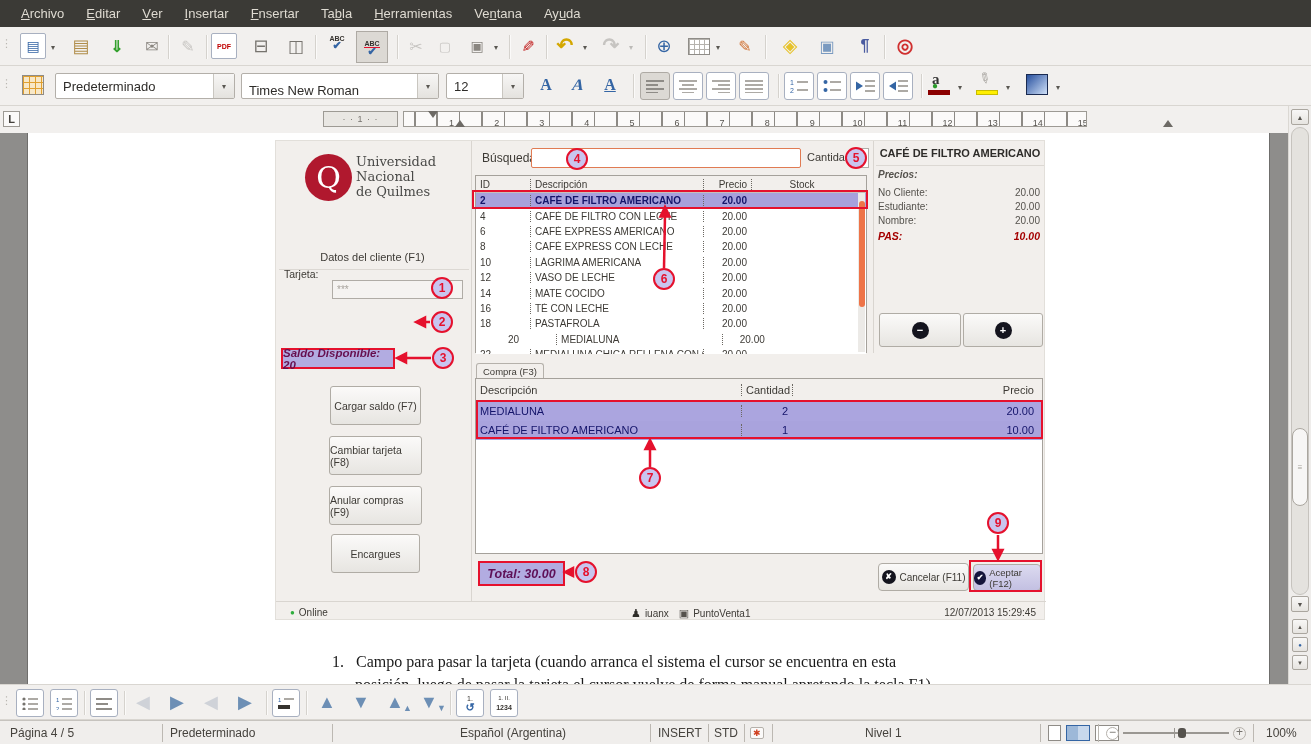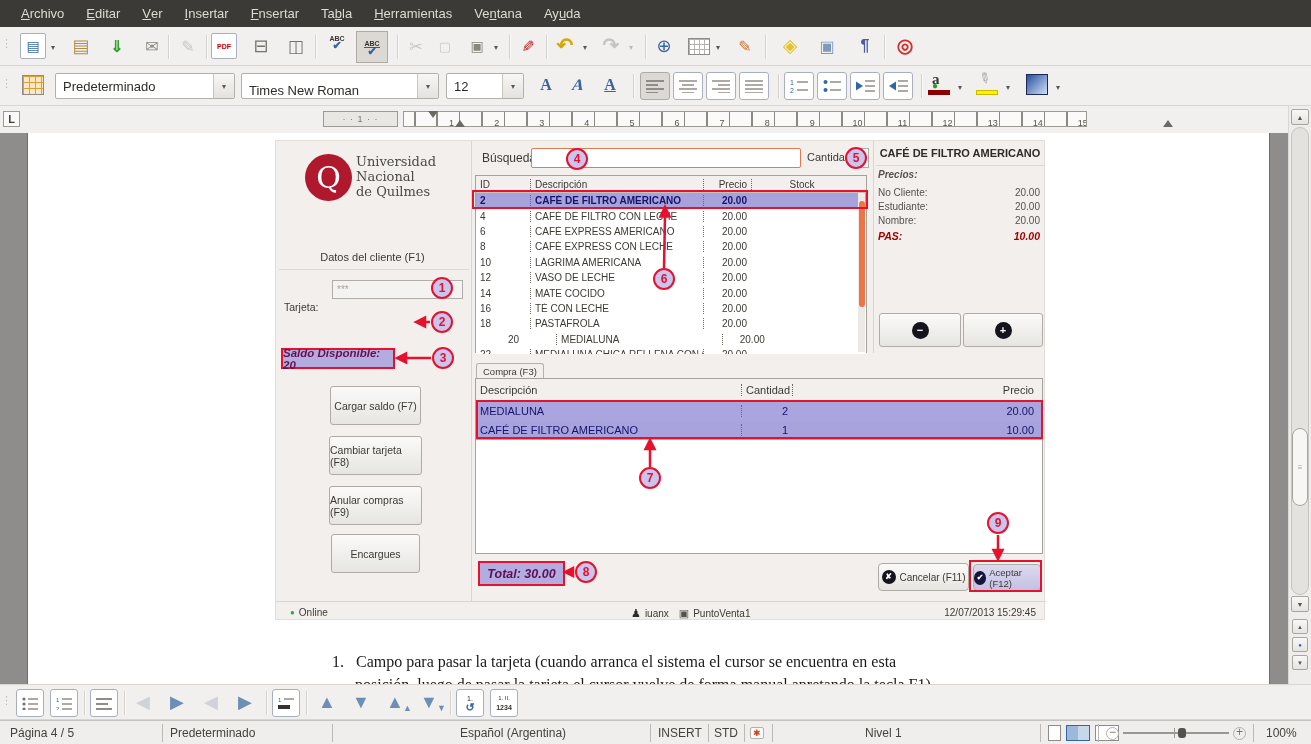--- a/index.html
+++ b/index.html
@@ -310,21 +310,21 @@
         </div>
       <div class="a" style="left:80px;top:13px;font-family:'DejaVu Serif',serif;font-size:13px;color:#4a4a48;line-height:15px;">
         <div>Universidad</div>
         <div>Nacional</div>
         <div>de Quilmes</div>
       </div>
 
       <div class="a applbl" style="left:0;top:110px;width:193px;text-align:center;font-size:11px;">Datos del cliente (F1)</div>
       <div class="a" style="left:3px;top:128px;width:190px;height:1px;background:#dcd8d3;"></div>
 
-      <span class="a applbl" style="left:8px;top:160px;">Tarjeta:</span>
+      <span class="a applbl" style="left:8px;top:127px;">Tarjeta:</span>
       <div class="a smallin" style="left:56px;top:139px;width:131px;height:19px;background:#f5f3f1;color:#a8a49e;">
           <span>***</span>
         </div>
 
 
       <div class="a redbox lav flexc" style="left:5px;top:207px;width:114px;height:21px;z-index:5;font-size:11.5px;font-weight:bold;font-style:italic;color:#670f4f;">
           <span>Saldo Disponible: 20</span>
         </div>
 
       <div class="a btn3d" style="left:54px;top:245px;width:89px;height:37px;font-size:10.5px;">

